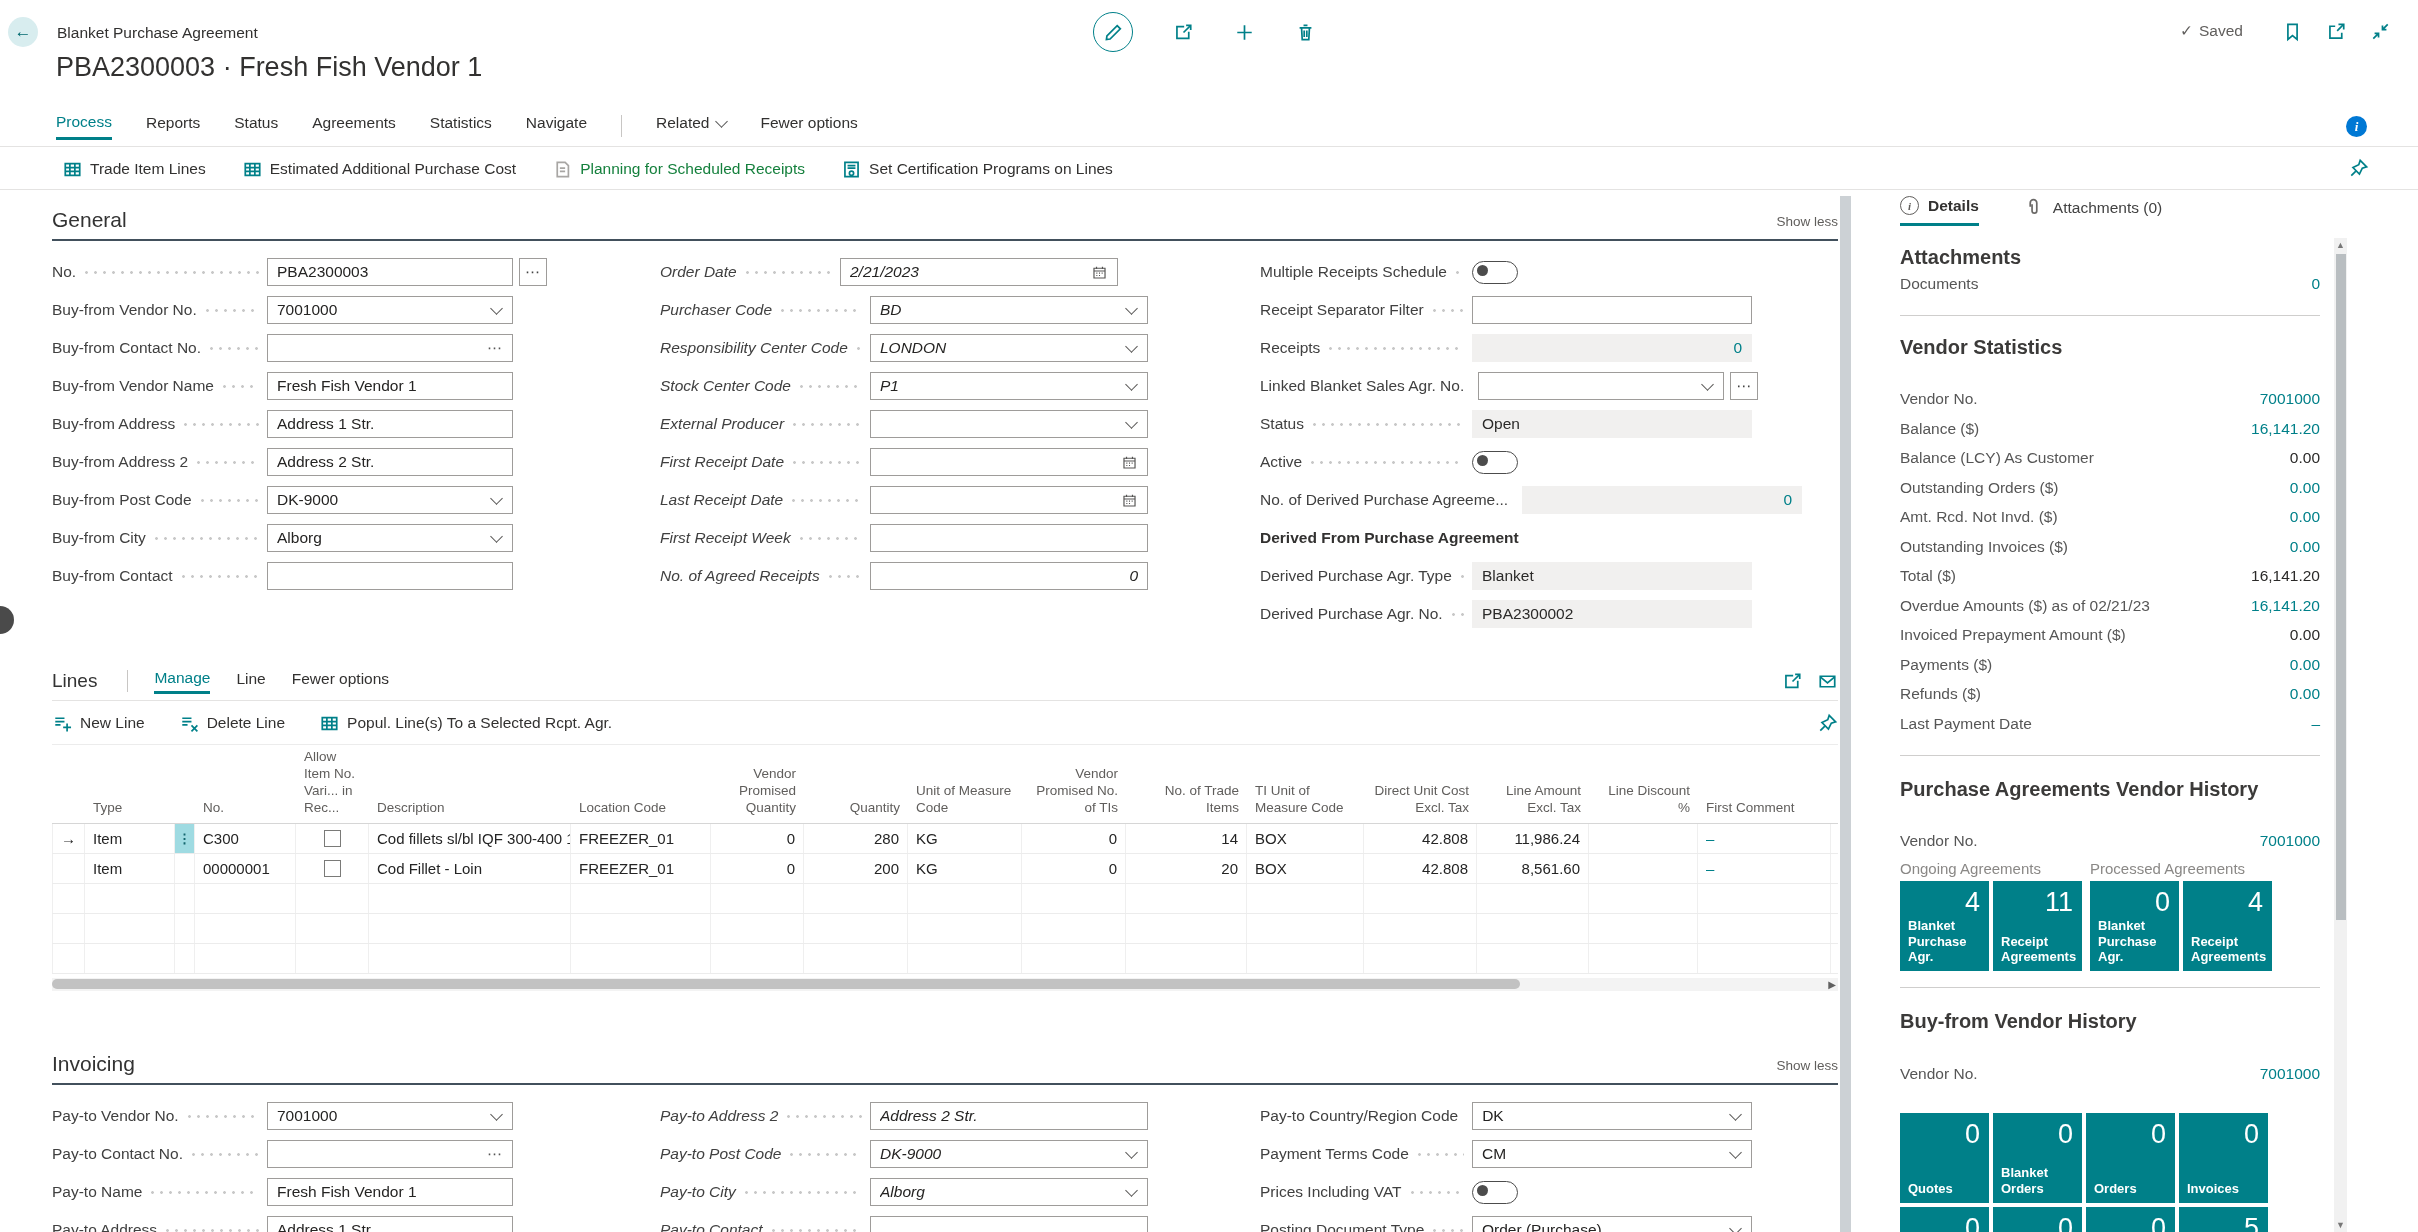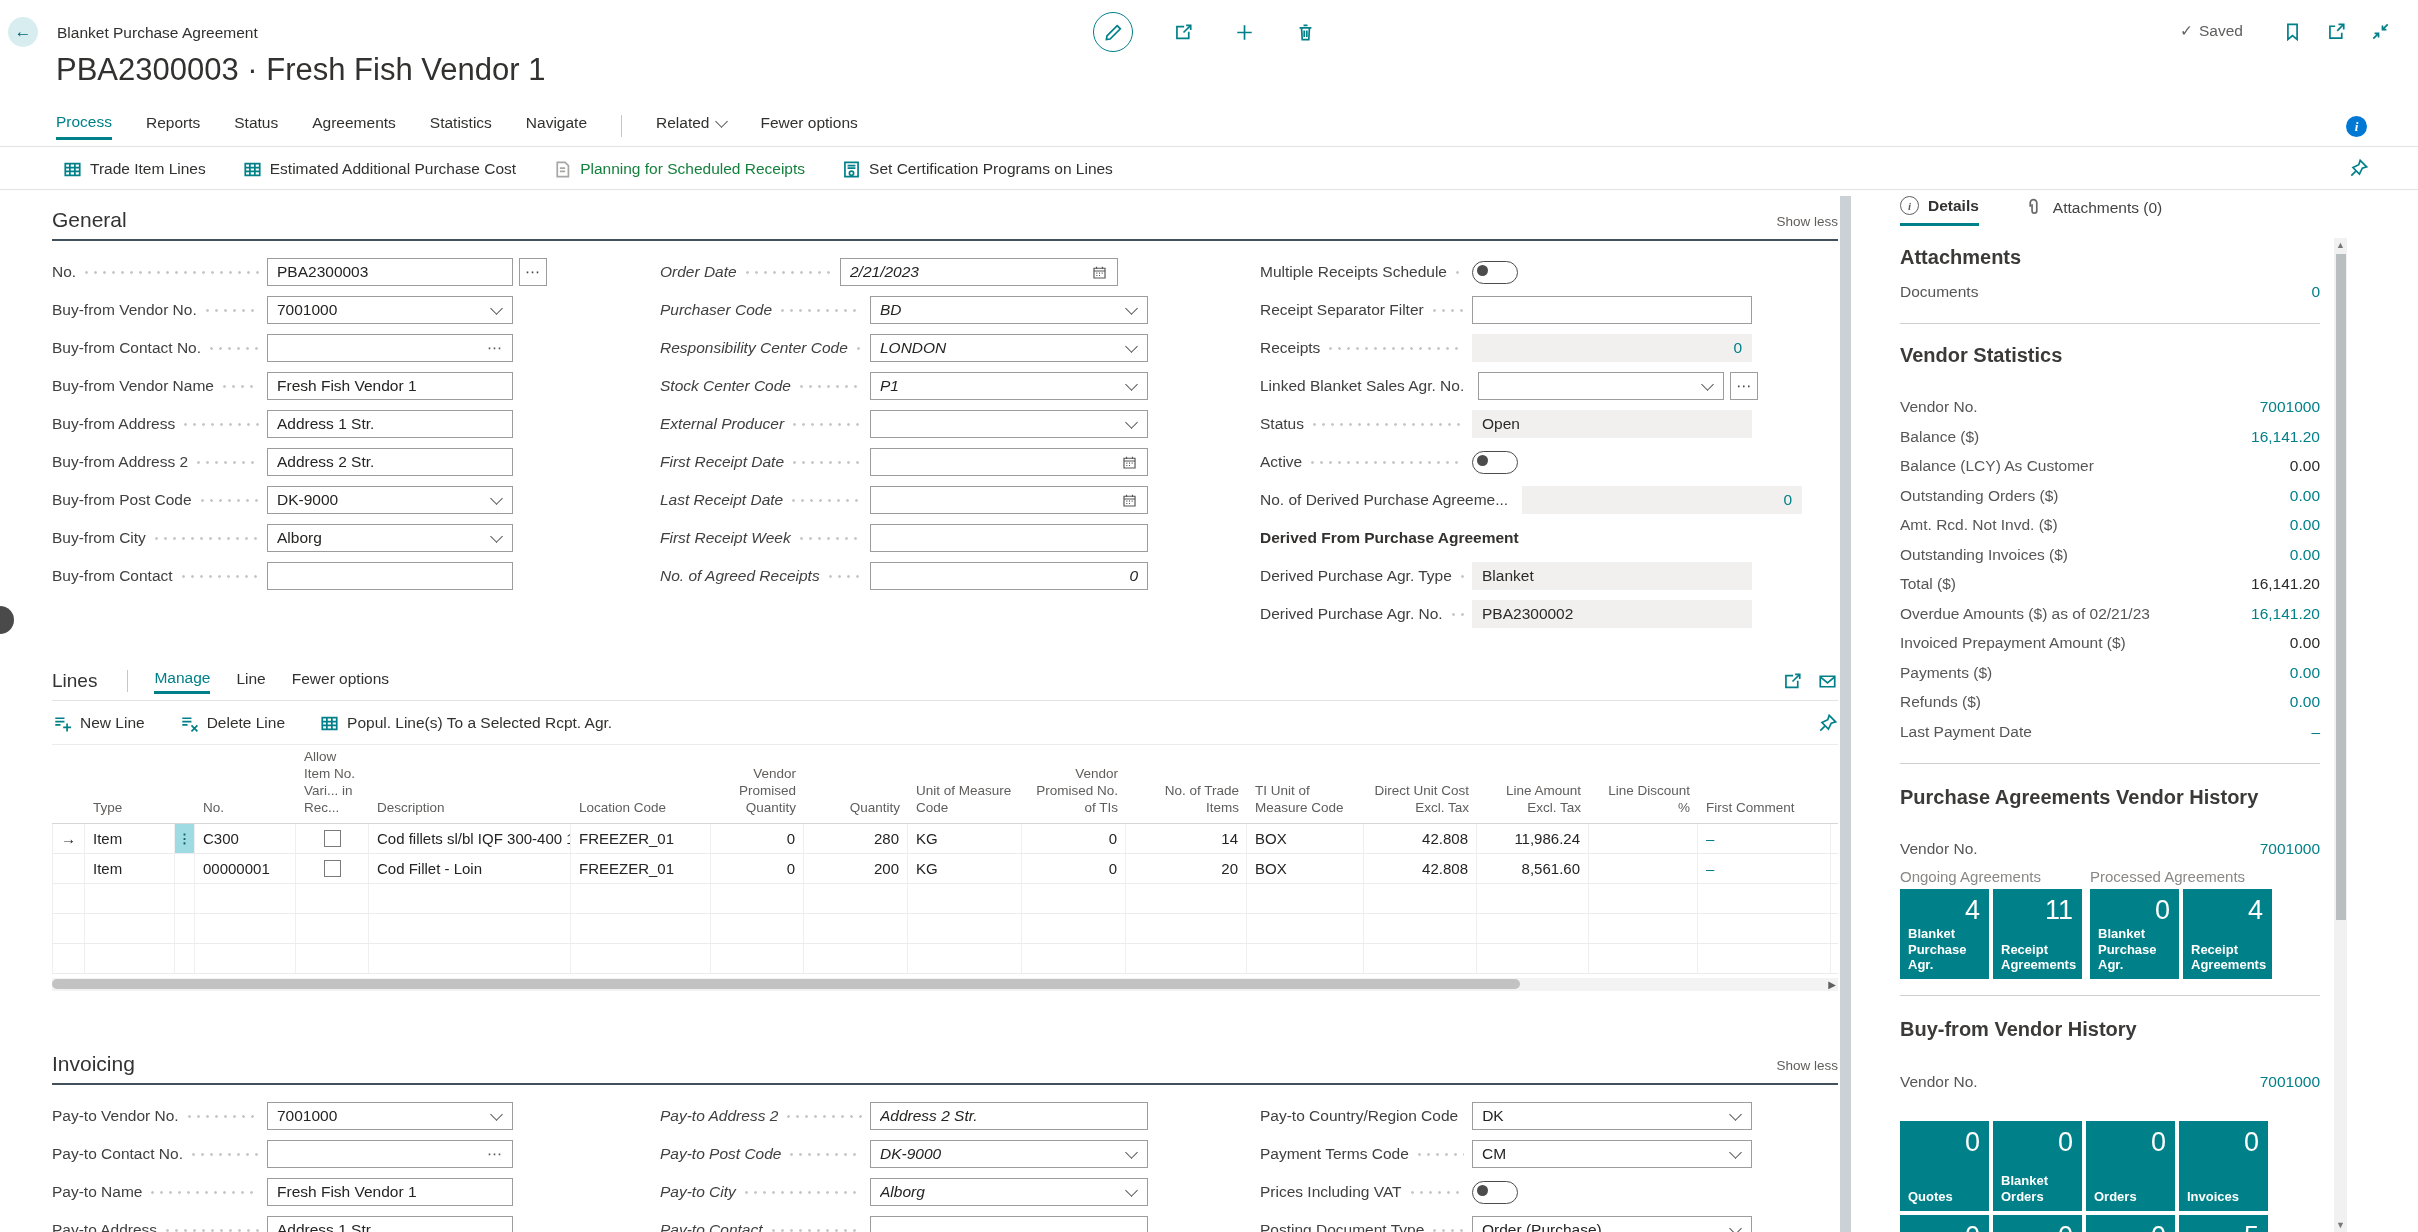--- a/index.html
+++ b/index.html
@@ -11,21 +11,21 @@
   .ic.dim svg{stroke:#6b6967;}
   
   .backbtn{left:8px;top:17px;width:30px;height:30px;border-radius:50%;background:#d8edef;color:#00696f;
     display:flex;align-items:center;justify-content:center;font-size:17px;}
   .caption{left:57px;top:24px;font-size:15.5px;color:#323130;}
   .centericons{left:1093px;top:12px;display:flex;align-items:center;gap:40px;}
   .circbtn{width:38px;height:38px;border:1.4px solid #008089;border-radius:50%;display:flex;align-items:center;justify-content:center;}
   .savedwrap{left:2180px;top:22px;display:flex;align-items:center;gap:6px;color:#605e5c;font-size:15.5px;}
   .righticons{left:2282px;top:21px;display:flex;align-items:center;gap:23px;}
   
-  .pagetitle{left:56px;top:52px;font-size:31px;font-weight:400;color:#323130;}
+  .pagetitle{left:56px;top:52px;font-size:27px;font-weight:400;color:#323130;}
   .ribbon{left:56px;top:112px;display:flex;align-items:center;gap:34px;font-size:15.5px;height:28px;}
   .rtab{color:#323130;cursor:pointer;padding-bottom:6px;}
   .rtab.active{color:#008089;border-bottom:3px solid #008089;}
   .vsep{width:1px;height:22px;background:#c8c6c4;}
   .chev{width:8px;height:8px;border-right:1.5px solid #555;border-bottom:1.5px solid #555;transform:rotate(45deg);margin-top:-4px;display:inline-block;}
   .withchev{display:flex;align-items:center;gap:8px;}
   .hline{left:0;width:2418px;height:1px;background:#e4e3e2;}
   .infoblue{left:2346px;top:116px;width:21px;height:21px;border-radius:50%;background:#0078d4;color:#fff;
     font-size:13px;font-weight:bold;display:flex;align-items:center;justify-content:center;font-family:"Liberation Serif",serif;font-style:italic;}
   .actionrow{left:62px;top:156px;display:flex;align-items:center;gap:36px;height:26px;}
@@ -833,21 +833,21 @@
             <svg viewBox="0 0 16 16">
               <path d="M5.5 7.5V4.5a2.5 2.5 0 0 1 5 0v6a1.8 1.8 0 0 1-3.6 0V5.5"></path>
             </svg>
           </span>
           <span>Attachments (0)</span>
         </div>
       </div>
     <div id="sb-sections">
         <div style="margin-top: 20px;">
           <div class="sbsection-h">Attachments</div>
-          <div style="margin-top: 8px;">
+          <div style="">
             <div class="sbrow">
               <span class="lbl">Documents</span>
               <span class="v link">0</span>
             </div>
           </div>
         </div>
         <div class="sbdivider" style="margin-top: 16px;"></div>
         <div style="margin-top: 20px;">
           <div class="sbsection-h">Vendor Statistics</div>
           <div style="margin-top: 26px;">

